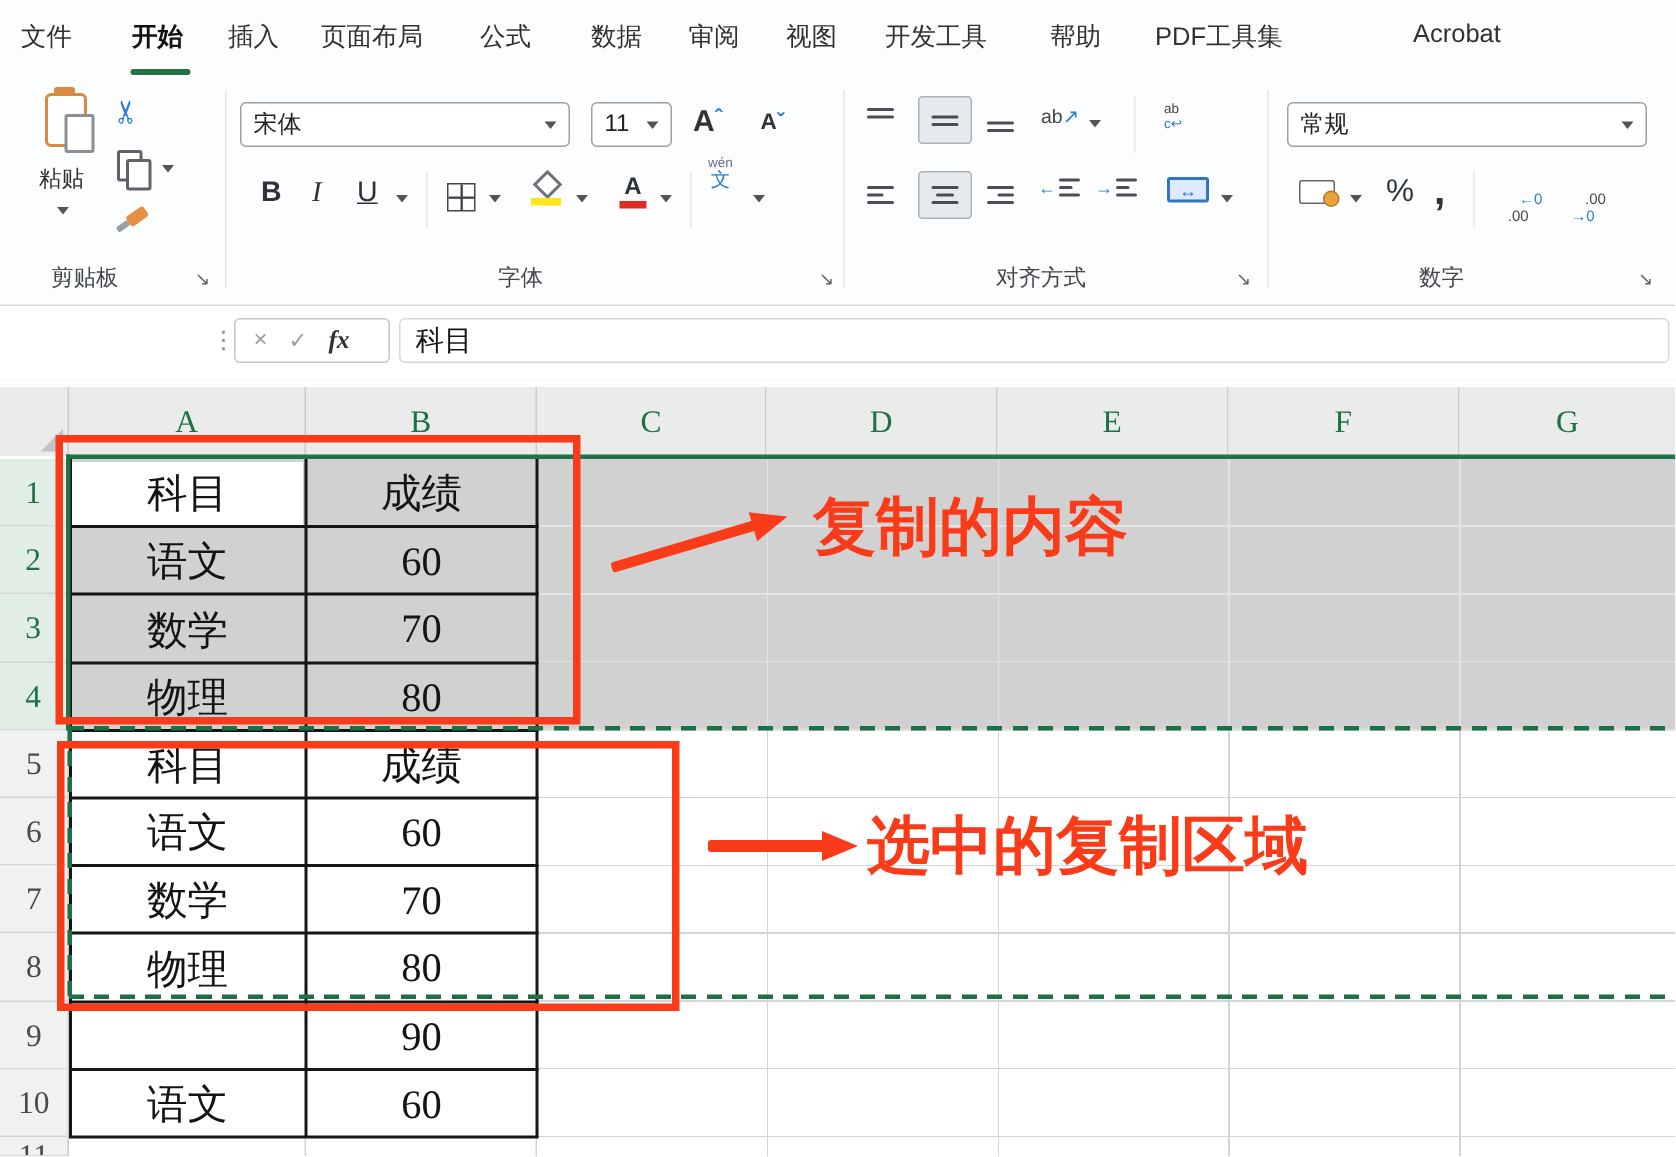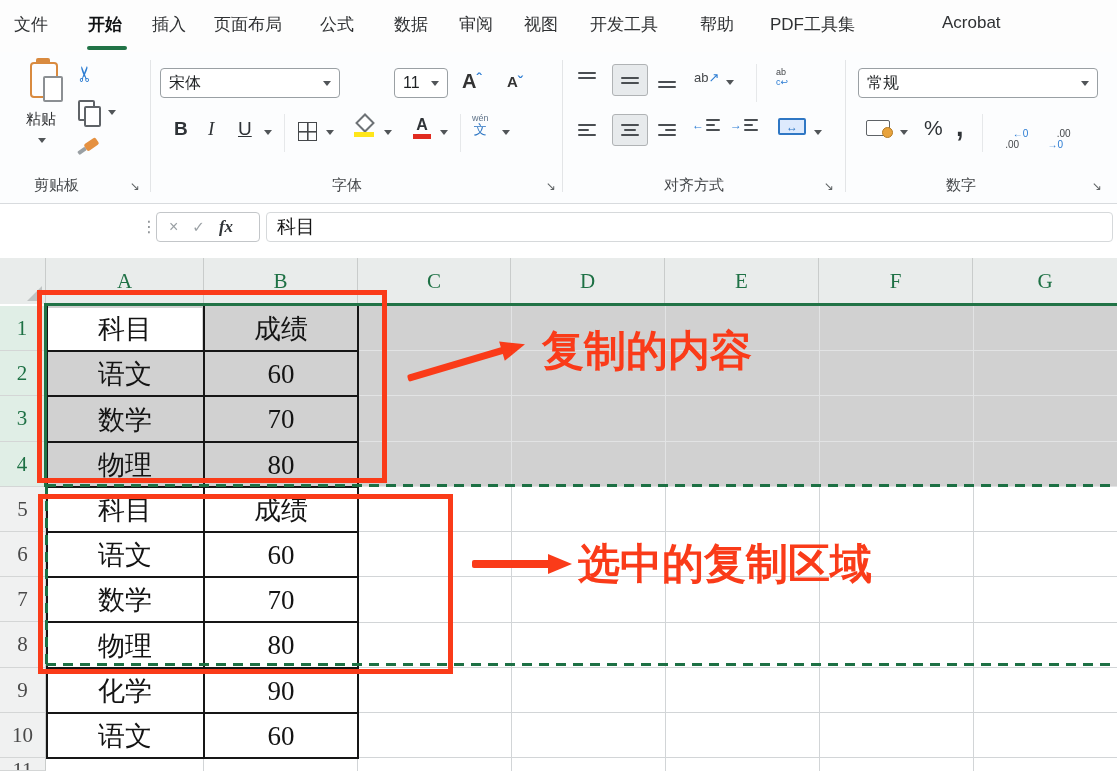--- a/index.html
+++ b/index.html
@@ -157,21 +157,21 @@
     <span class="sheet-front" style="left:84px;top:54px"></span>
     <div class="chev" style="left:108px;top:58px"></div>
     <div class="brush" style="left:76px;top:88px">
         <span class="handle"></span>
         <span class="head"></span>
       </div>
     <div class="glabel" style="left:34px;top:124px">剪贴板</div>
     <span class="launcher" style="left:130px;top:128px">↘</span>
     <div class="vsep" style="left:150px"></div>
 
-    <div class="combo" style="left:160px;top:16px;width:180px">
+    <div class="combo" style="left:160px;top:16px;width:220px">
       <span>宋体</span>
         <span class="cchev"></span>
     </div>
     <div class="combo" style="left:394px;top:16px;width:54px">
       <span>11</span>
         <span class="cchev"></span>
     </div>
     <div class="abs" style="left:462px;top:18px">
       <span class="bigA">A</span><span class="caret">ˆ</span>
     </div>
@@ -188,21 +188,21 @@
     <div class="fill-icon" style="left:354px;top:64px">
         <span class="bucket"></span>
         <span class="bar"></span>
       </div>
     <div class="chev" style="left:384px;top:78px"></div>
     <div class="fc-icon" style="left:412px;top:64px">
       <span class="a">A</span><span class="bar"></span>
     </div>
     <div class="chev" style="left:440px;top:78px"></div>
     <div class="vsep2" style="left:460px;top:62px;height:38px"></div>
-    <div class="phon" style="left:472px;top:62px">
+    <div class="phon" style="left:472px;top:52px">
       <span class="t">wén</span>
         <span class="b">文</span>
     </div>
     <div class="chev" style="left:502px;top:78px"></div>
     <div class="glabel" style="left:332px;top:124px">字体</div>
     <span class="launcher" style="left:546px;top:128px">↘</span>
     <div class="vsep" style="left:562px"></div>
 
     <div class="abs" style="left:578px;top:20px">
       <div class="vicon v-top">
@@ -366,21 +366,20 @@
     <div class="cell" style="left:48px;top:191px;width:154px;height:42px">物理</div>
     <div class="cell" style="left:206px;top:191px;width:150px;height:42px">80</div>
     <div class="cell" style="left:48px;top:236px;width:154px;height:42px">科目</div>
     <div class="cell" style="left:206px;top:236px;width:150px;height:42px">成绩</div>
     <div class="cell" style="left:48px;top:281px;width:154px;height:42px">语文</div>
     <div class="cell" style="left:206px;top:281px;width:150px;height:42px">60</div>
     <div class="cell" style="left:48px;top:326px;width:154px;height:42px">数学</div>
     <div class="cell" style="left:206px;top:326px;width:150px;height:42px">70</div>
     <div class="cell" style="left:48px;top:371px;width:154px;height:43px">物理</div>
     <div class="cell" style="left:206px;top:371px;width:150px;height:43px">80</div>
-    <div class="cell" style="left:48px;top:417px;width:154px;height:42px">化学</div>
     <div class="cell" style="left:206px;top:417px;width:150px;height:42px">90</div>
     <div class="cell" style="left:48px;top:462px;width:154px;height:42px">语文</div>
     <div class="cell" style="left:206px;top:462px;width:150px;height:42px">60</div>
 
     <div class="ants-h" style="left:46px;top:231px;width:1071px"></div>
     <div class="ants-h" style="left:46px;top:410px;width:1071px"></div>
     <div class="ants-v" style="left:45px;top:231px;height:181px"></div>
 
     <div class="redrect" style="left:37px;top:37px;width:350px;height:193px"></div>
     <div class="redrect" style="left:38px;top:241px;width:415px;height:180px"></div>

